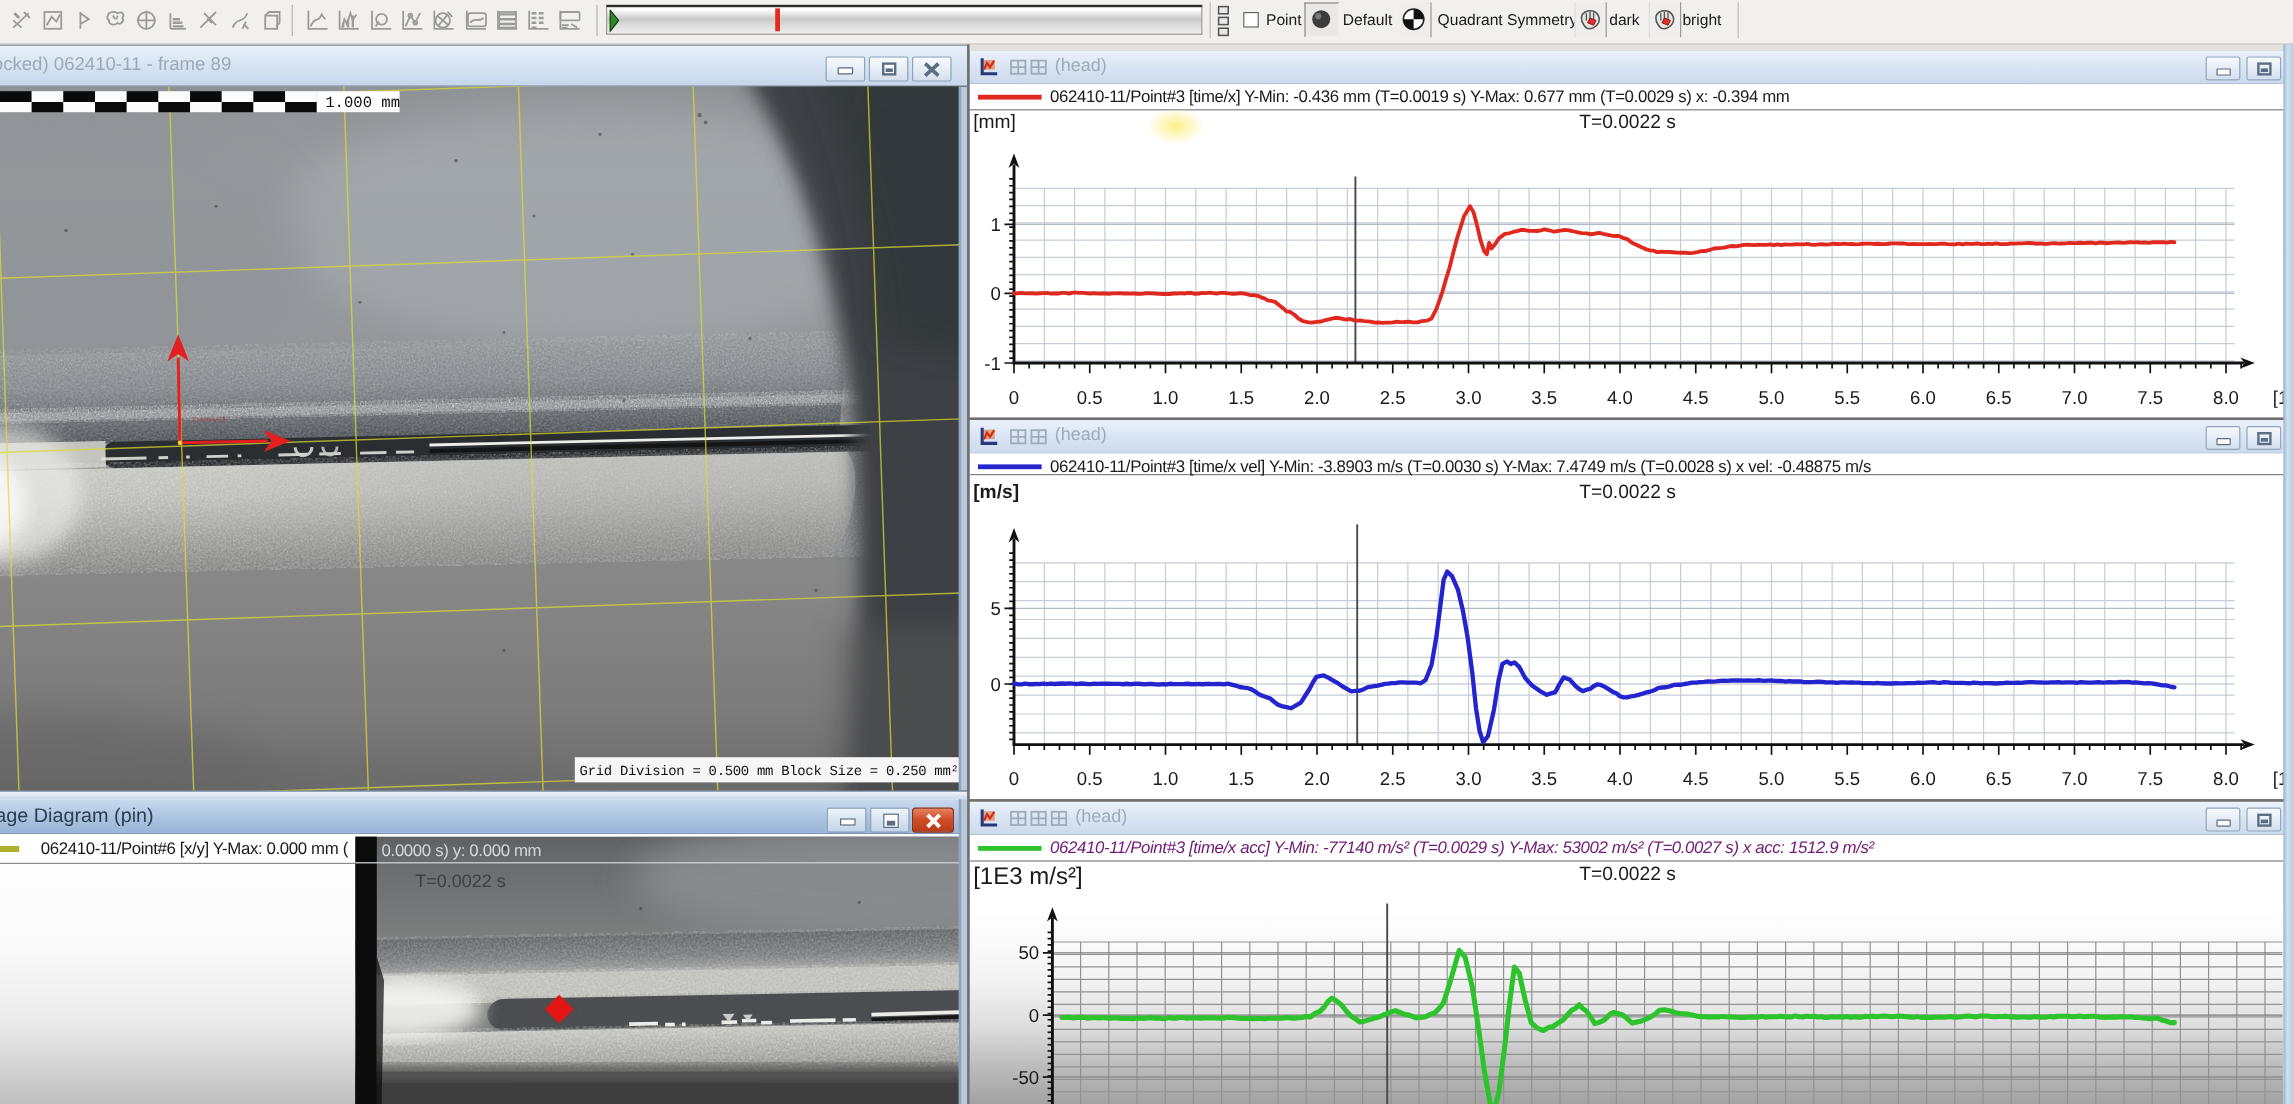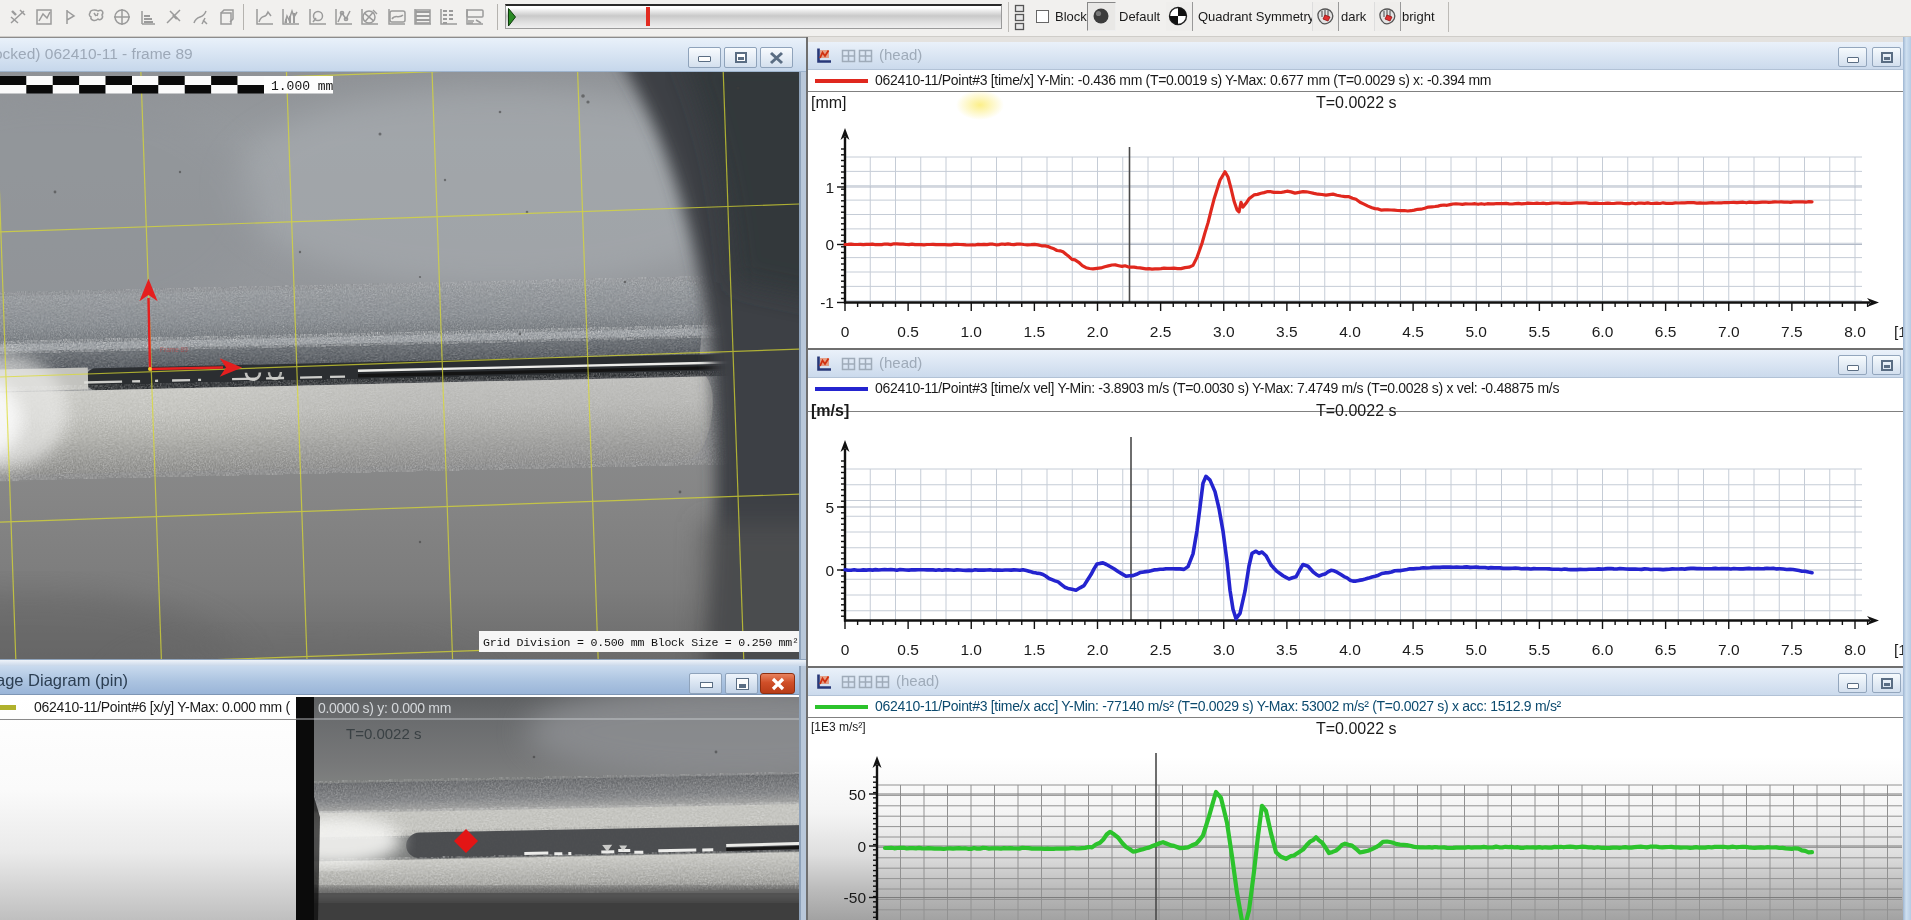--- a/index.html
+++ b/index.html
@@ -132,21 +132,21 @@
 </div>
     <div class="abs" style="left:1008px;top:2px;width:1px;height:30px;background:#bdbbb7;"></div>
     <svg class="abs" style="left:1014px;top:4px" width="12" height="27">
       <g fill="#e8e8e8" stroke="#555" stroke-width="1.3">
         <rect x="1.5" y="1.5" width="8" height="6"></rect>
         <rect x="1.5" y="10.5" width="8" height="6"></rect>
         <rect x="1.5" y="19.5" width="8" height="6"></rect>
       </g>
     </svg>
     <div class="abs" style="left:1036px;top:10px;width:13px;height:13px;background:#fff;border:1.5px solid #666;"></div>
-    <span class="abs" style="left:1055px;top:9px;font-size:13px;color:#1a1a1a;">Block</span>
+    <span class="abs" style="left:1055px;top:9px;font-size:13px;color:#1a1a1a;">Point</span>
     <div class="abs" style="left:1087px;top:2px;width:29px;height:29px;border:1.5px solid #888;border-right-color:#eee;border-bottom-color:#eee;background:#e9e8e6;">
 <svg width="26" height="26">
         <circle cx="13" cy="13" r="7.5" fill="#3c3c3c"></circle>
         <circle cx="10.5" cy="10.5" r="2.6" fill="#787878"></circle>
       </svg></div>
     <span class="abs" style="left:1119px;top:9px;font-size:13px;color:#1a1a1a;">Default</span>
     <div class="abs" style="left:1166px;top:2px;width:27px;height:29px;border-right:1px solid #999;background:#efeeec;">
 <svg width="26" height="28">
         <g>
           <circle cx="12" cy="14" r="8.5" fill="#fff" stroke="#222" stroke-width="1.4"></circle>
@@ -716,21 +716,21 @@
       </svg>
       <span style="position:absolute;left:71px;top:4px;font-size:15px;color:#9fabb9;">(head)</span>
       <div class="abs" style="left:1030px;top:5px;width:29px;height:20px;background:linear-gradient(#f6fafd,#d3dfee);border:1px solid #93a6bd;border-radius:2px;">
         <div class="abs" style="left:8px;top:9px;width:12px;height:6px;background:#fdfdfd;border:1.4px solid #5a6d83;border-radius:1px;"></div>
       </div>
       <div class="abs" style="left:1064px;top:5px;width:29px;height:20px;background:linear-gradient(#f6fafd,#d3dfee);border:1px solid #93a6bd;border-radius:2px;">
         <div class="abs" style="left:8px;top:4px;width:12px;height:11px;border:2px solid #5a6d83;"></div>
         <div class="abs" style="left:11px;top:8.5px;width:6px;height:3px;background:#5a6d83;"></div>
       </div>
     </div>
-<div class="abs" style="left:0;top:28px;width:1095px;height:34px;background:#fff;border-bottom:1px solid #808080;">
+<div class="abs" style="left:0;top:28px;width:1095px;height:18px;background:#fff;border-bottom:1px solid #808080;">
       <div class="abs" style="left:7px;top:9px;width:53px;height:4px;background:#2424cf;"></div>
       <span class="abs" style="left:67px;top:2px;font-size:14px;letter-spacing:-0.3px;color:#1a1a1a;white-space:pre;">062410-11/Point#3 [time/x vel] Y-Min: -3.8903 m/s (T=0.0030 s) Y-Max: 7.4749 m/s (T=0.0028 s) x vel: -0.48875 m/s</span>
     </div>
 <span class="abs" style="left:3px;top:52px;font-size:16px;color:#1a1a1a;font-weight:bold;">[m/s]</span>
     <span class="abs" style="left:508px;top:52px;font-size:16px;color:#1a1a1a;">T=0.0022 s</span>
 <svg class="abs" style="left:0;top:0" width="1095" height="316">
 <g stroke="#c5ccd6" stroke-width="1">
         <line x1="37.00" y1="119" x2="37.00" y2="270.5"></line>
         <line x1="62.25" y1="119" x2="62.25" y2="270.5"></line>
         <line x1="87.50" y1="119" x2="87.50" y2="270.5"></line>
@@ -971,23 +971,23 @@
       <div class="abs" style="left:1030px;top:5px;width:29px;height:20px;background:linear-gradient(#f6fafd,#d3dfee);border:1px solid #93a6bd;border-radius:2px;">
         <div class="abs" style="left:8px;top:9px;width:12px;height:6px;background:#fdfdfd;border:1.4px solid #5a6d83;border-radius:1px;"></div>
       </div>
       <div class="abs" style="left:1064px;top:5px;width:29px;height:20px;background:linear-gradient(#f6fafd,#d3dfee);border:1px solid #93a6bd;border-radius:2px;">
         <div class="abs" style="left:8px;top:4px;width:12px;height:11px;border:2px solid #5a6d83;"></div>
         <div class="abs" style="left:11px;top:8.5px;width:6px;height:3px;background:#5a6d83;"></div>
       </div>
     </div>
 <div class="abs" style="left:0;top:28px;width:1095px;height:22px;background:#fff;border-bottom:1px solid #808080;">
       <div class="abs" style="left:7px;top:9px;width:53px;height:4px;background:#2cc32c;"></div>
-      <span class="abs" style="left:67px;top:2px;font-size:14px;letter-spacing:-0.3px;color:#0c4a6e;white-space:pre;">062410-11/Point#3 [time/x acc] Y-Min: -77140 m/s² (T=0.0029 s) Y-Max: 53002 m/s² (T=0.0027 s) x acc: 1512.9 m/s²</span>
+      <span class="abs" style="left:67px;top:2px;font-size:14px;letter-spacing:-0.3px;color:#701a75;white-space:pre;font-style:italic;">062410-11/Point#3 [time/x acc] Y-Min: -77140 m/s² (T=0.0029 s) Y-Max: 53002 m/s² (T=0.0027 s) x acc: 1512.9 m/s²</span>
     </div>
-<span class="abs" style="left:3px;top:52px;font-size:12px;color:#1a1a1a;">[1E3 m/s²]</span>
+<span class="abs" style="left:3px;top:52px;font-size:20px;color:#1a1a1a;">[1E3 m/s²]</span>
     <span class="abs" style="left:508px;top:52px;font-size:16px;color:#1a1a1a;">T=0.0022 s</span>
 <svg class="abs" style="left:0;top:0" width="1095" height="252">
 <defs>
         <linearGradient id="g3v" x1="0" y1="0" x2="0" y2="1">
           <stop offset="0" stop-color="#ffffff"></stop>
           <stop offset="0.35" stop-color="#f4f4f4"></stop>
           <stop offset="0.6" stop-color="#dedede"></stop>
           <stop offset="0.8" stop-color="#bdbdbd"></stop>
           <stop offset="1" stop-color="#a2a2a2"></stop>
         </linearGradient>

